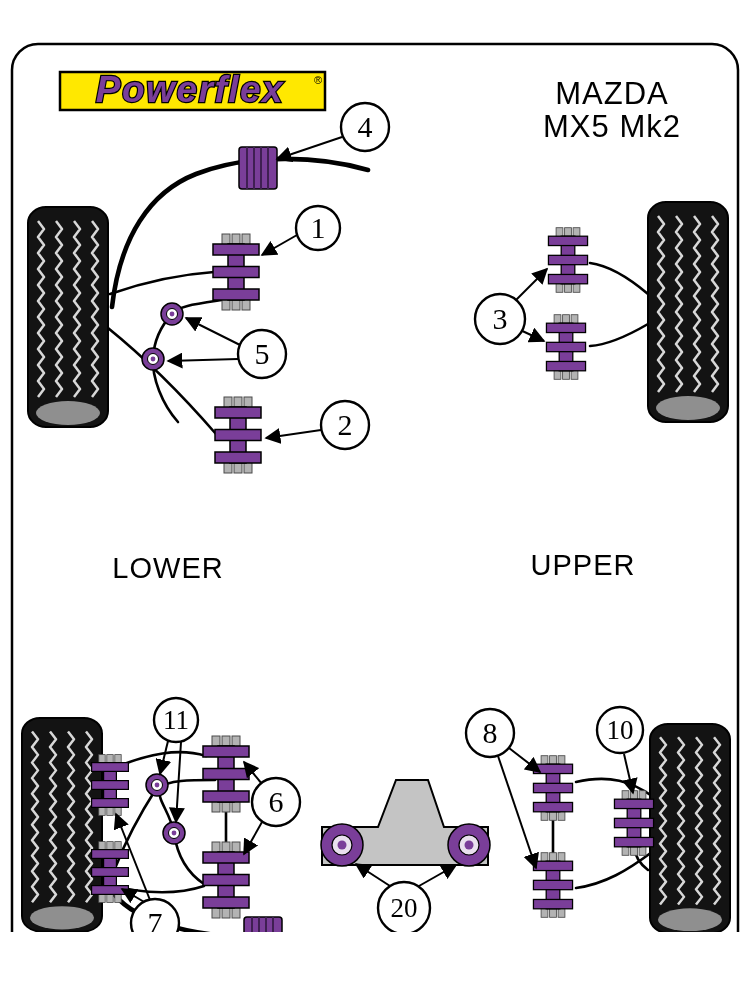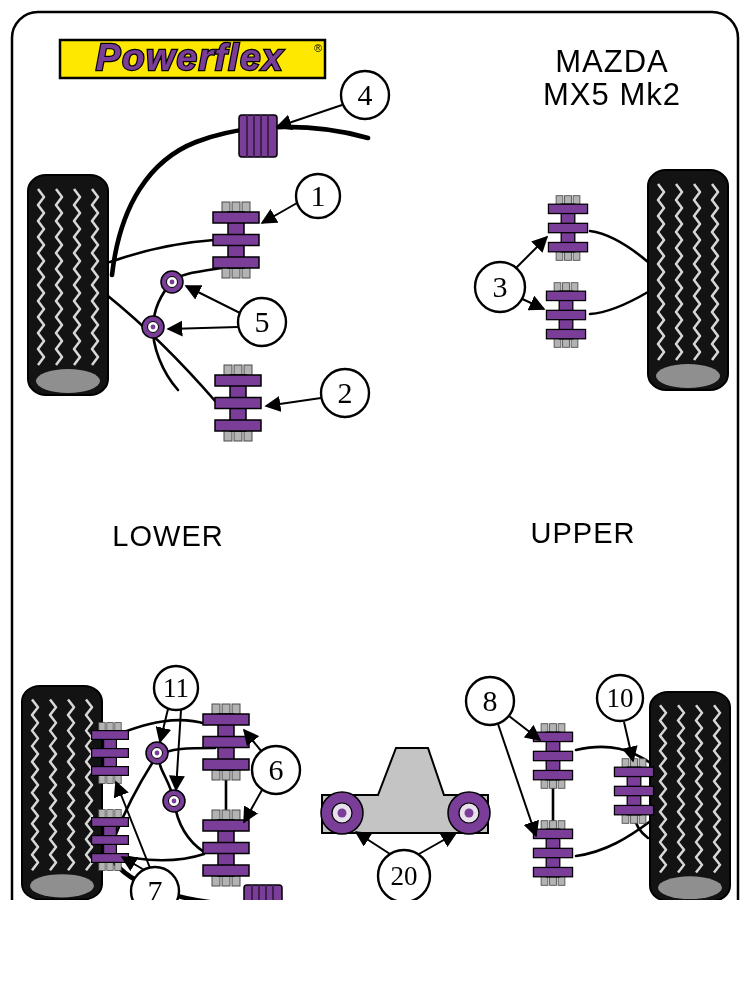--- a/index.html
+++ b/index.html
@@ -4,21 +4,21 @@
 <style>
   :root{
     --purple:#7a3e99;
     --yellow:#ffe800;
     --gray:#b3b3b3;
     --ink:#000000;
     --paper:#ffffff;
   }
   html,body{margin:0;padding:0;background:#fff;}
   .page{position:relative;width:750px;height:900px;background:var(--paper);overflow:hidden;
-        font-family:"Liberation Sans",sans-serif;}
+        font-family:"Liberation Sans",sans-serif;margin-top:32px;}
   svg{display:block;}
   .border-rect{fill:none;stroke:var(--ink);stroke-width:2.5;}
   .arm{fill:none;stroke:var(--ink);stroke-width:2.6;stroke-linecap:round;}
   .arb{fill:none;stroke:var(--ink);stroke-width:4.6;stroke-linecap:round;}
   .arrow-line{fill:none;stroke:var(--ink);stroke-width:2;}
   .callout{fill:#fff;stroke:var(--ink);stroke-width:2.4;}
   .callout-num{font-family:"Liberation Serif",serif;font-size:30px;fill:var(--ink);text-anchor:middle;}
   .callout-num-sm{font-family:"Liberation Serif",serif;font-size:27px;fill:var(--ink);text-anchor:middle;}
   .section-label{font-family:"Liberation Sans",sans-serif;font-size:29px;fill:var(--ink);text-anchor:middle;letter-spacing:1px;}
   .title-text{font-family:"Liberation Sans",sans-serif;font-size:31px;fill:var(--ink);text-anchor:middle;letter-spacing:1px;}

